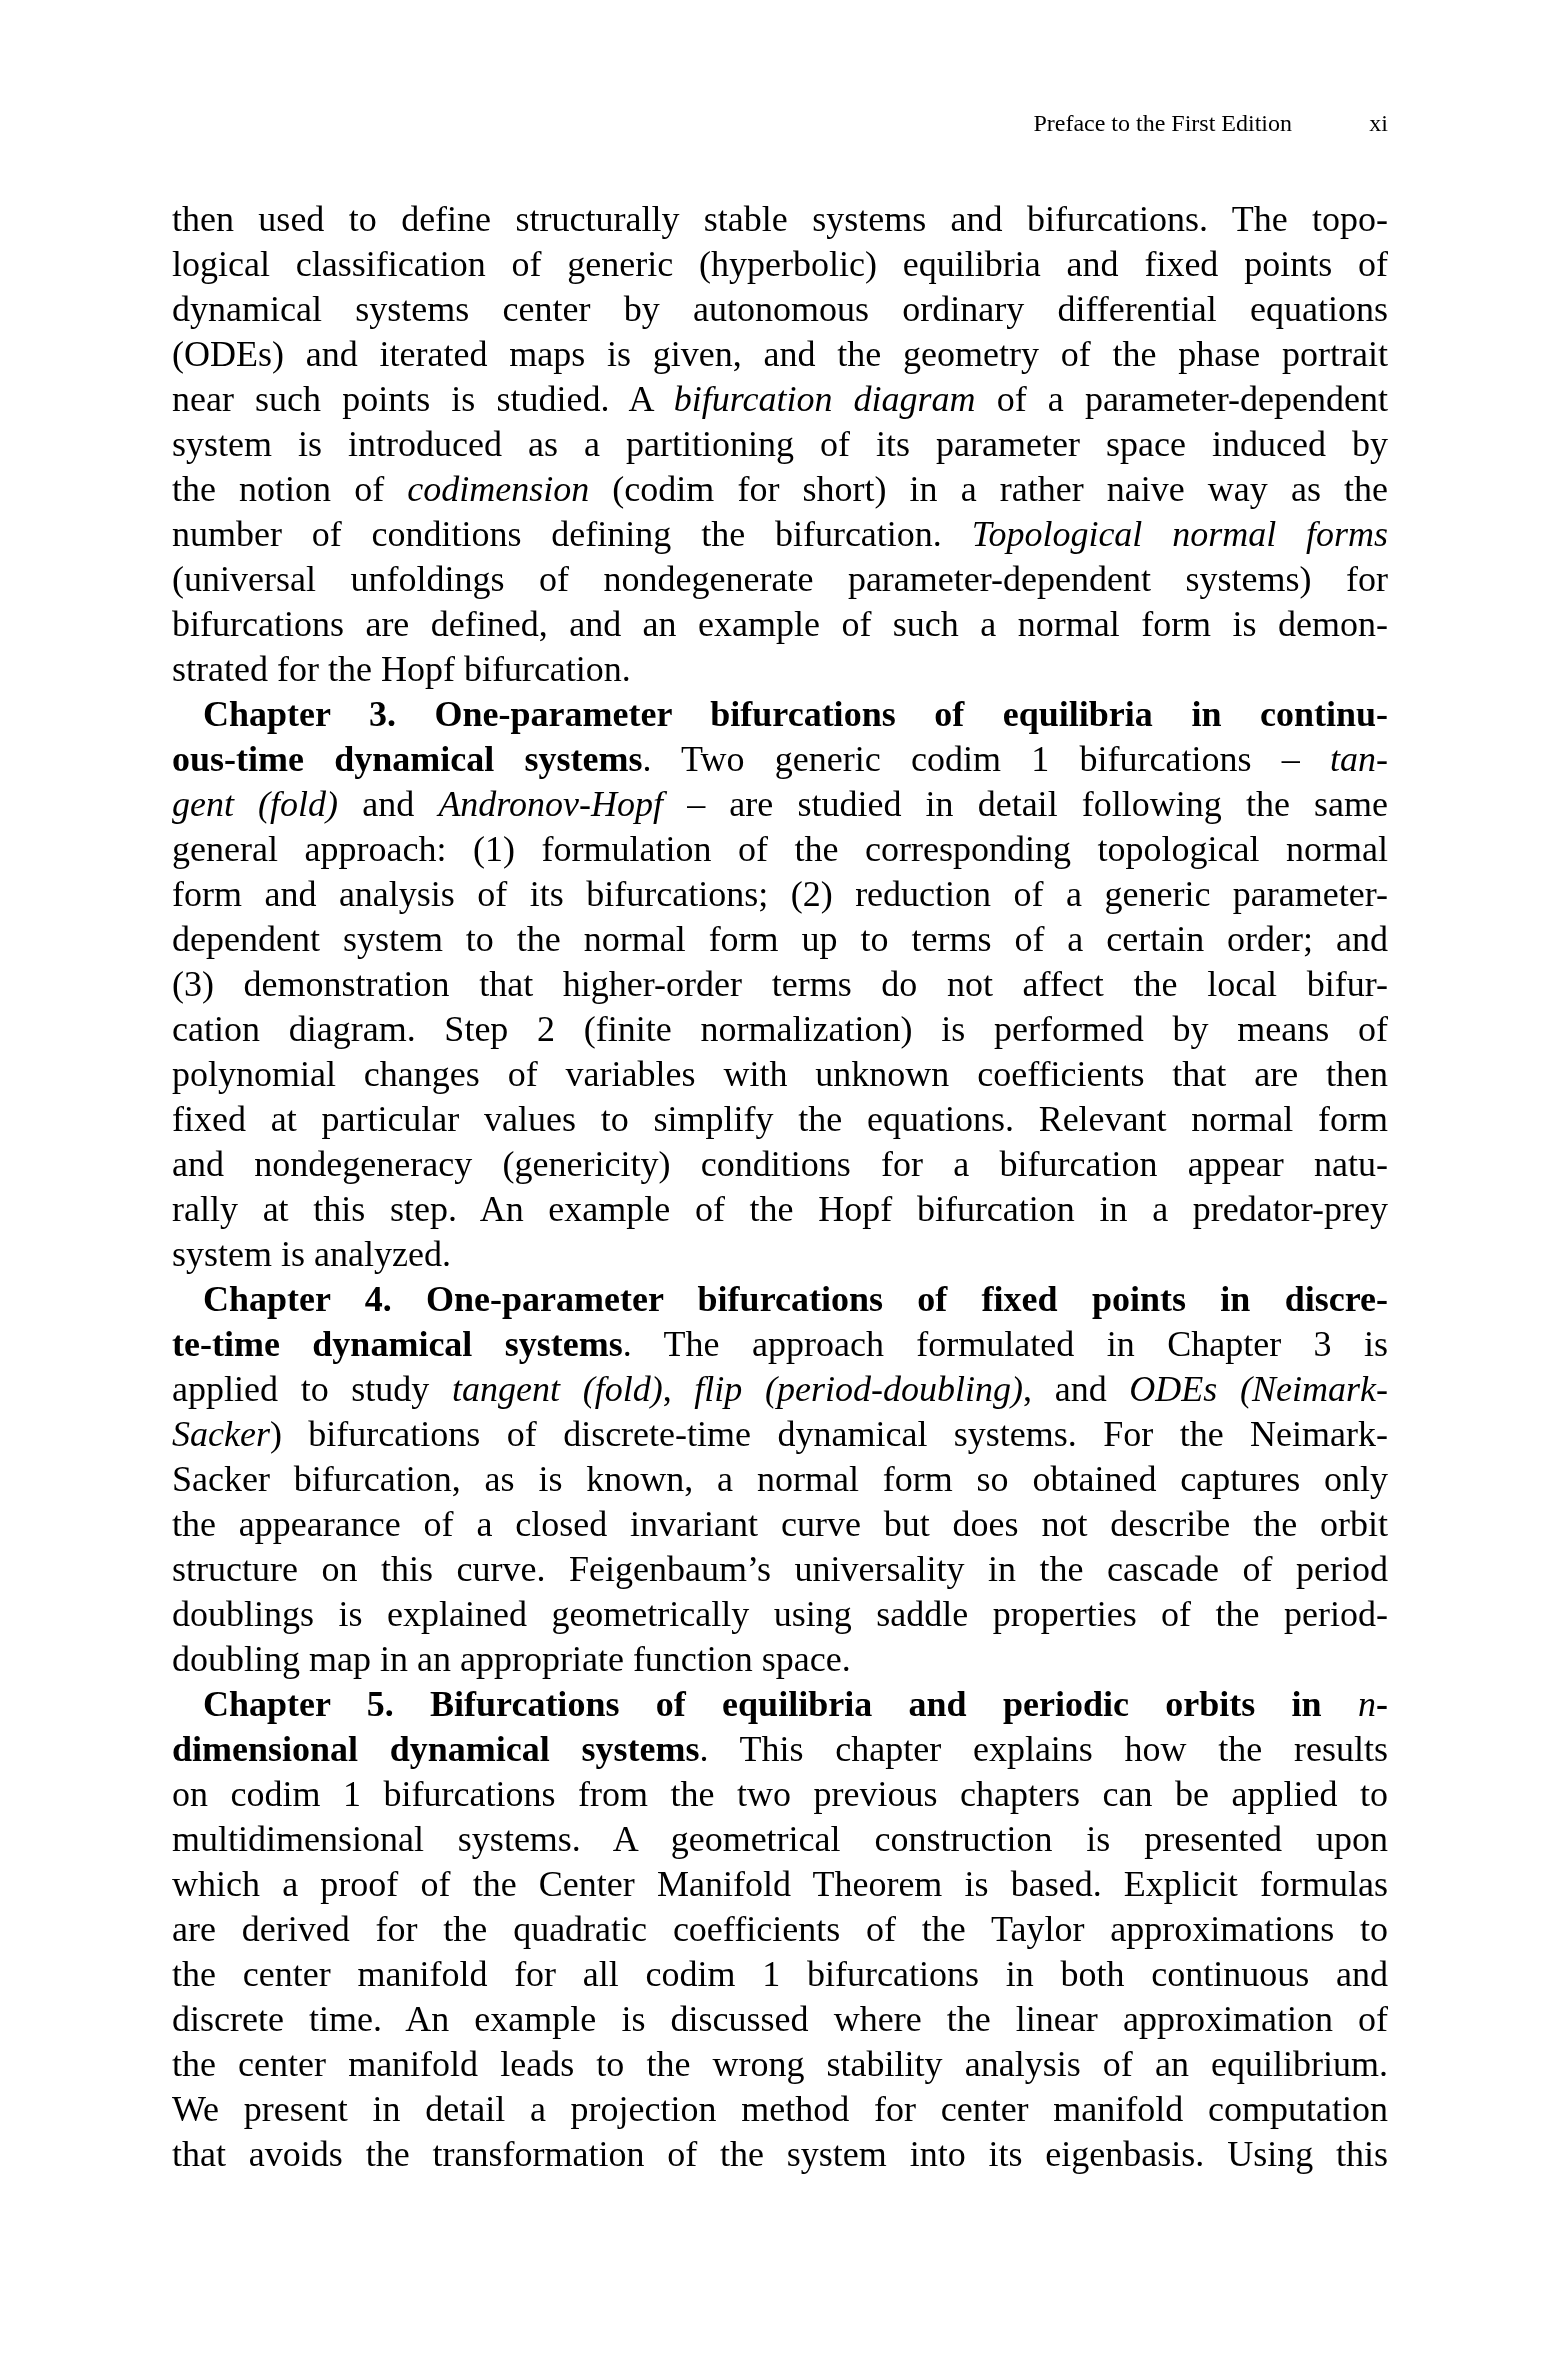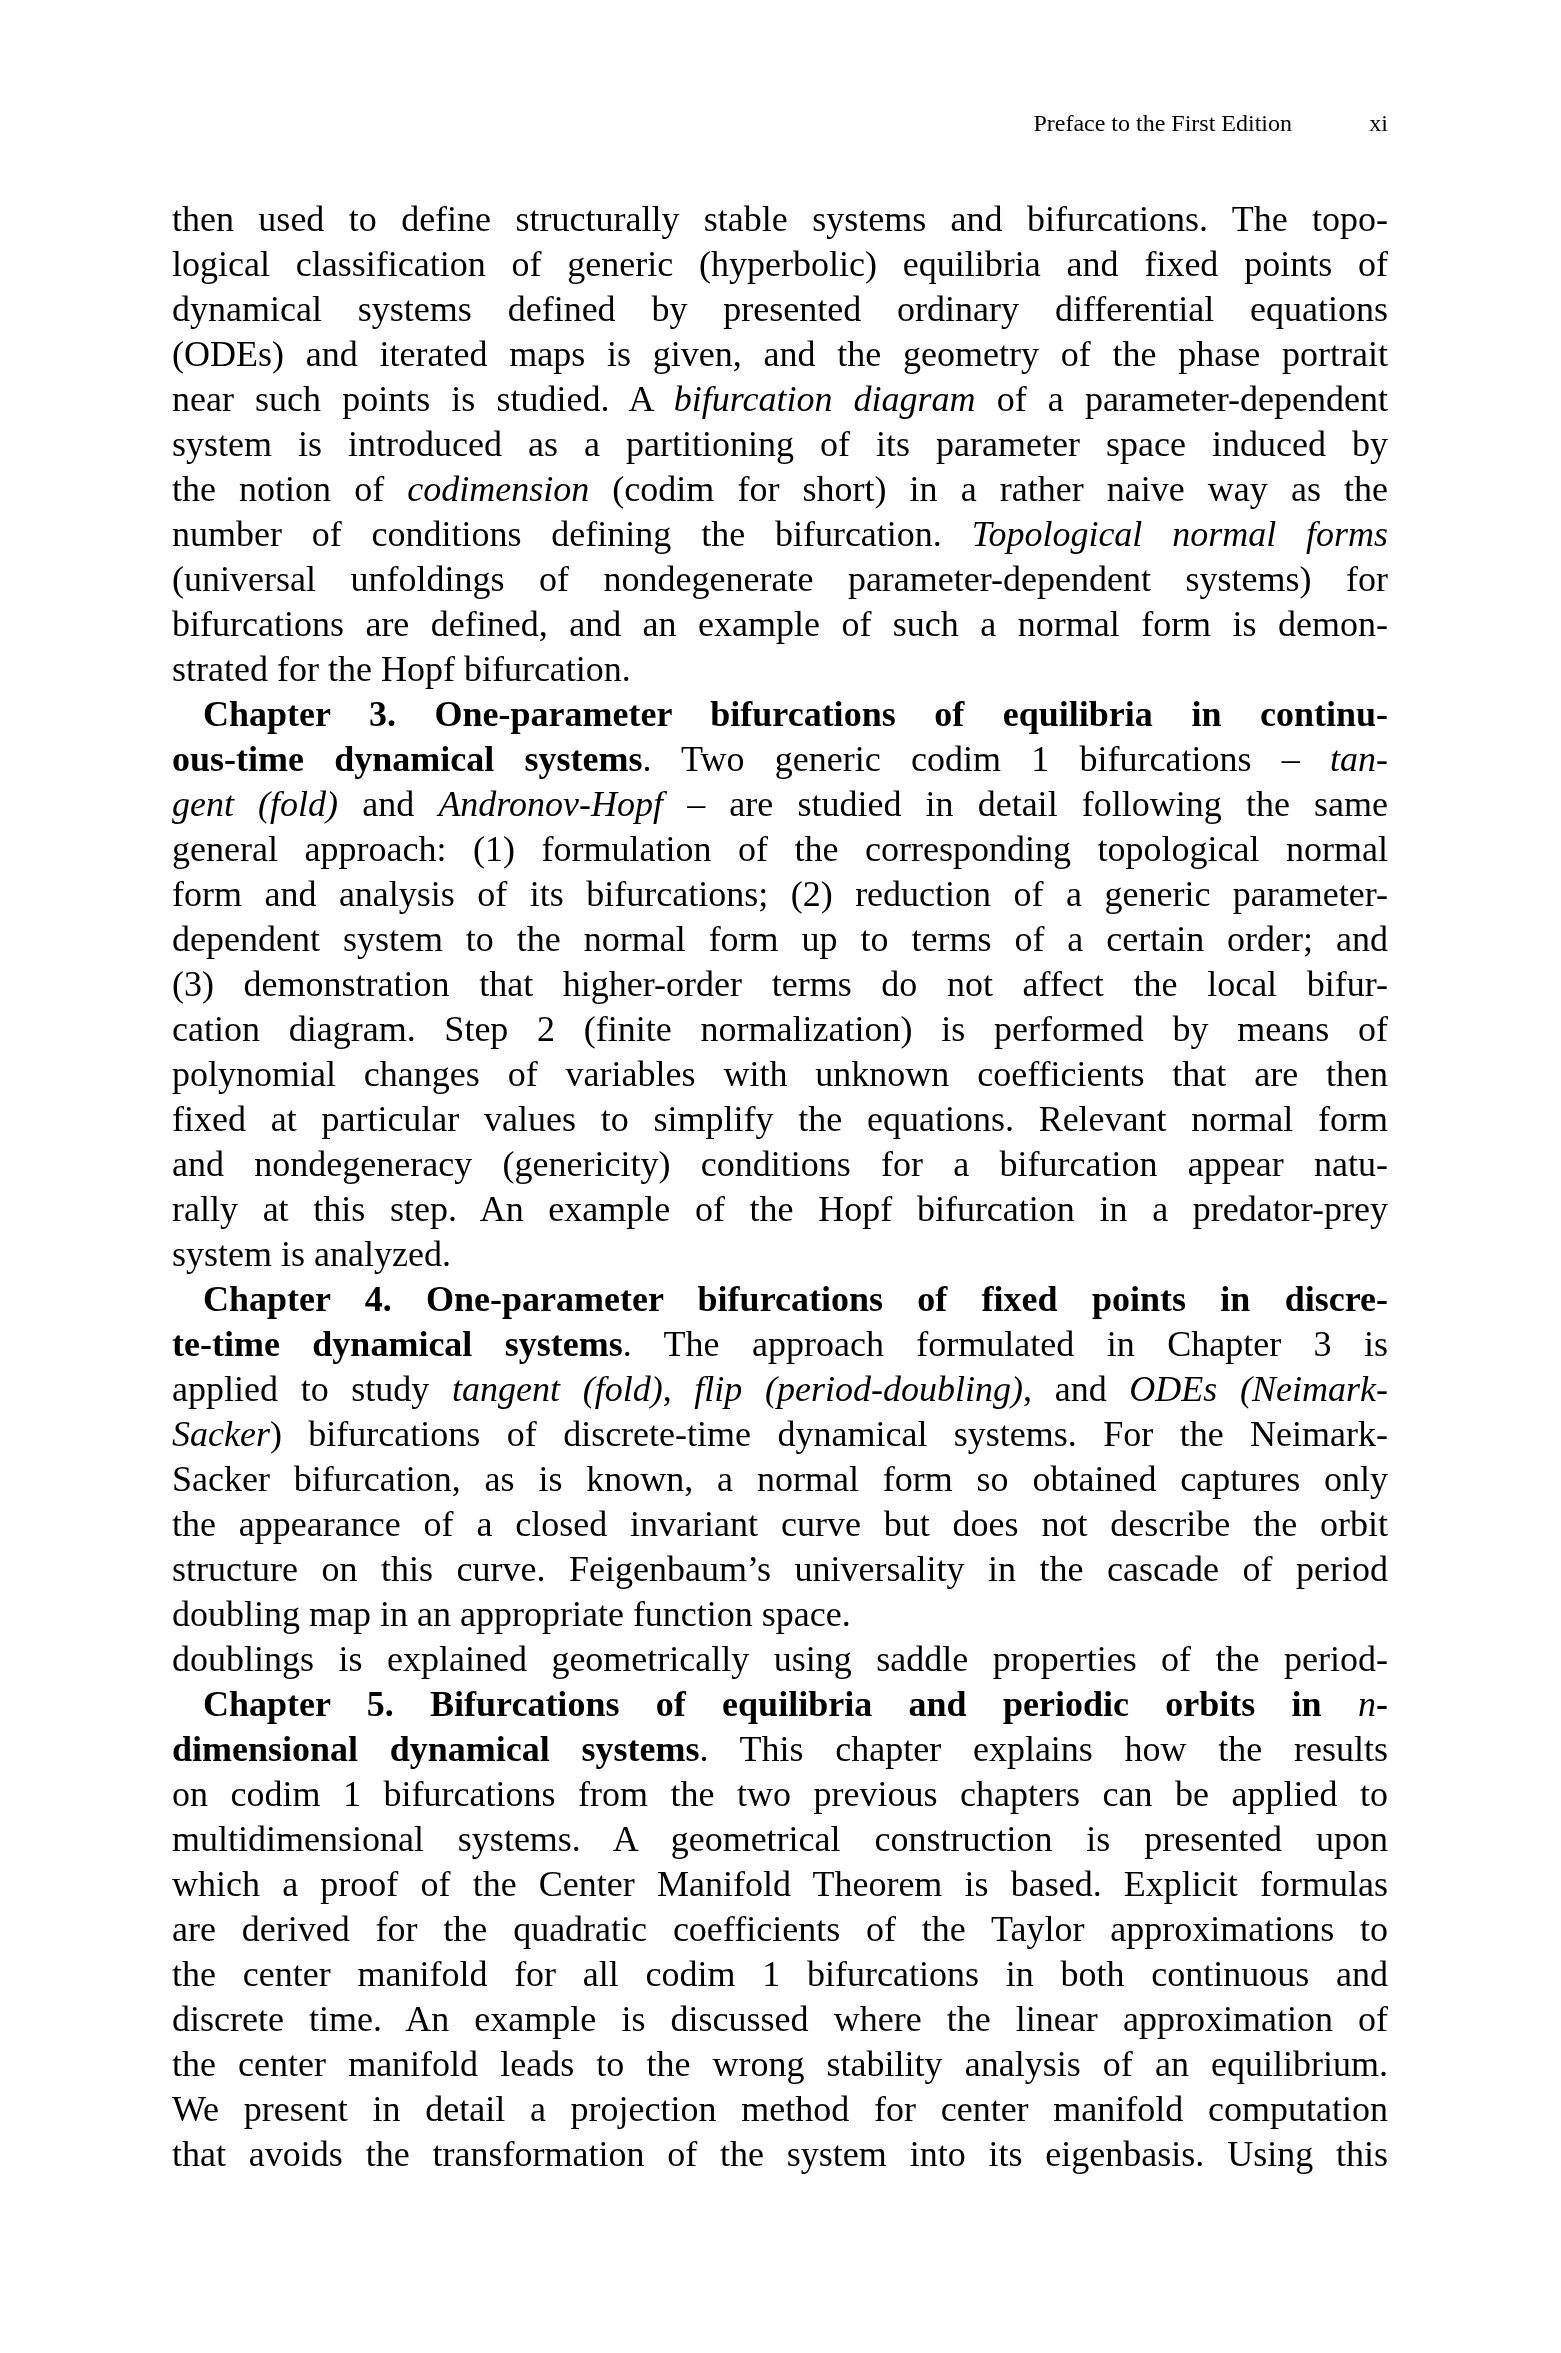--- a/index.html
+++ b/index.html
@@ -18,21 +18,21 @@
 <body>
 
 <div class="running-head">
   <span class="rh-title">Preface to the First Edition</span>
   <span class="rh-page">xi</span>
 </div>
 
 <div class="text-block" id="text-block">
     <div class="line"><span class="seg-r">then used to define structurally stable systems and bifurcations. The topo-</span></div>
     <div class="line"><span class="seg-r">logical classification of generic (hyperbolic) equilibria and fixed points of</span></div>
-    <div class="line"><span class="seg-r">dynamical systems defined by presented ordinary differential equations</span></div>
+    <div class="line"><span class="seg-r">dynamical systems center by autonomous ordinary differential equations</span></div>
     <div class="line"><span class="seg-r">(ODEs) and iterated maps is given, and the geometry of the phase portrait</span></div>
     <div class="line"><span class="seg-r">near such points is studied. A </span><span class="seg-i">bifurcation diagram</span><span class="seg-r"> of a parameter-dependent</span></div>
     <div class="line"><span class="seg-r">system is introduced as a partitioning of its parameter space induced by</span></div>
     <div class="line" style="transform-origin: left center; width: 1216px; transform: scaleX(0.999988);"><span class="seg-r">the notion of </span><span class="seg-i">codimension</span><span class="seg-r"> (codim for short) in a rather naive way as the</span></div>
     <div class="line"><span class="seg-r">number of conditions defining the bifurcation. </span><span class="seg-i">Topological normal forms</span></div>
     <div class="line"><span class="seg-r">(universal unfoldings of nondegenerate parameter-dependent systems) for</span></div>
     <div class="line"><span class="seg-r">bifurcations are defined, and an example of such a normal form is demon-</span></div>
     <div class="line last"><span class="seg-r">strated for the Hopf bifurcation.</span></div>
     <div class="line indent"><span class="seg-b">Chapter 3. One-parameter bifurcations of equilibria in continu-</span></div>
     <div class="line" style="transform-origin: left center; width: 1216px; transform: scaleX(0.999988);"><span class="seg-b">ous-time dynamical systems</span><span class="seg-r">. Two generic codim 1 bifurcations – </span><span class="seg-i">tan-</span></div>
@@ -47,22 +47,22 @@
     <div class="line"><span class="seg-r">and nondegeneracy (genericity) conditions for a bifurcation appear natu-</span></div>
     <div class="line"><span class="seg-r">rally at this step. An example of the Hopf bifurcation in a predator-prey</span></div>
     <div class="line last"><span class="seg-r">system is analyzed.</span></div>
     <div class="line indent"><span class="seg-b">Chapter 4. One-parameter bifurcations of fixed points in discre-</span></div>
     <div class="line"><span class="seg-b">te-time dynamical systems</span><span class="seg-r">. The approach formulated in Chapter 3 is</span></div>
     <div class="line" style="transform-origin: left center; width: 1216px; transform: scaleX(0.999988);"><span class="seg-r">applied to study </span><span class="seg-i">tangent (fold)</span><span class="seg-r">, </span><span class="seg-i">flip (period-doubling)</span><span class="seg-r">, and </span><span class="seg-i">ODEs (Neimark-</span></div>
     <div class="line"><span class="seg-i">Sacker</span><span class="seg-r">) bifurcations of discrete-time dynamical systems. For the Neimark-</span></div>
     <div class="line"><span class="seg-r">Sacker bifurcation, as is known, a normal form so obtained captures only</span></div>
     <div class="line"><span class="seg-r">the appearance of a closed invariant curve but does not describe the orbit</span></div>
     <div class="line"><span class="seg-r">structure on this curve. Feigenbaum’s universality in the cascade of period</span></div>
+    <div class="line"><span class="seg-r">doublings is explained geometrically using saddle properties of the period-</span></div>
     <div class="line last"><span class="seg-r">doubling map in an appropriate function space.</span></div>
-    <div class="line"><span class="seg-r">doublings is explained geometrically using saddle properties of the period-</span></div>
     <div class="line indent"><span class="seg-b">Chapter 5. Bifurcations of equilibria and periodic orbits in </span><span class="seg-i">n</span><span class="seg-b">-</span></div>
     <div class="line"><span class="seg-b">dimensional dynamical systems</span><span class="seg-r">. This chapter explains how the results</span></div>
     <div class="line"><span class="seg-r">on codim 1 bifurcations from the two previous chapters can be applied to</span></div>
     <div class="line"><span class="seg-r">multidimensional systems. A geometrical construction is presented upon</span></div>
     <div class="line"><span class="seg-r">which a proof of the Center Manifold Theorem is based. Explicit formulas</span></div>
     <div class="line"><span class="seg-r">are derived for the quadratic coefficients of the Taylor approximations to</span></div>
     <div class="line"><span class="seg-r">the center manifold for all codim 1 bifurcations in both continuous and</span></div>
     <div class="line"><span class="seg-r">discrete time. An example is discussed where the linear approximation of</span></div>
     <div class="line"><span class="seg-r">the center manifold leads to the wrong stability analysis of an equilibrium.</span></div>
     <div class="line"><span class="seg-r">We present in detail a projection method for center manifold computation</span></div>

